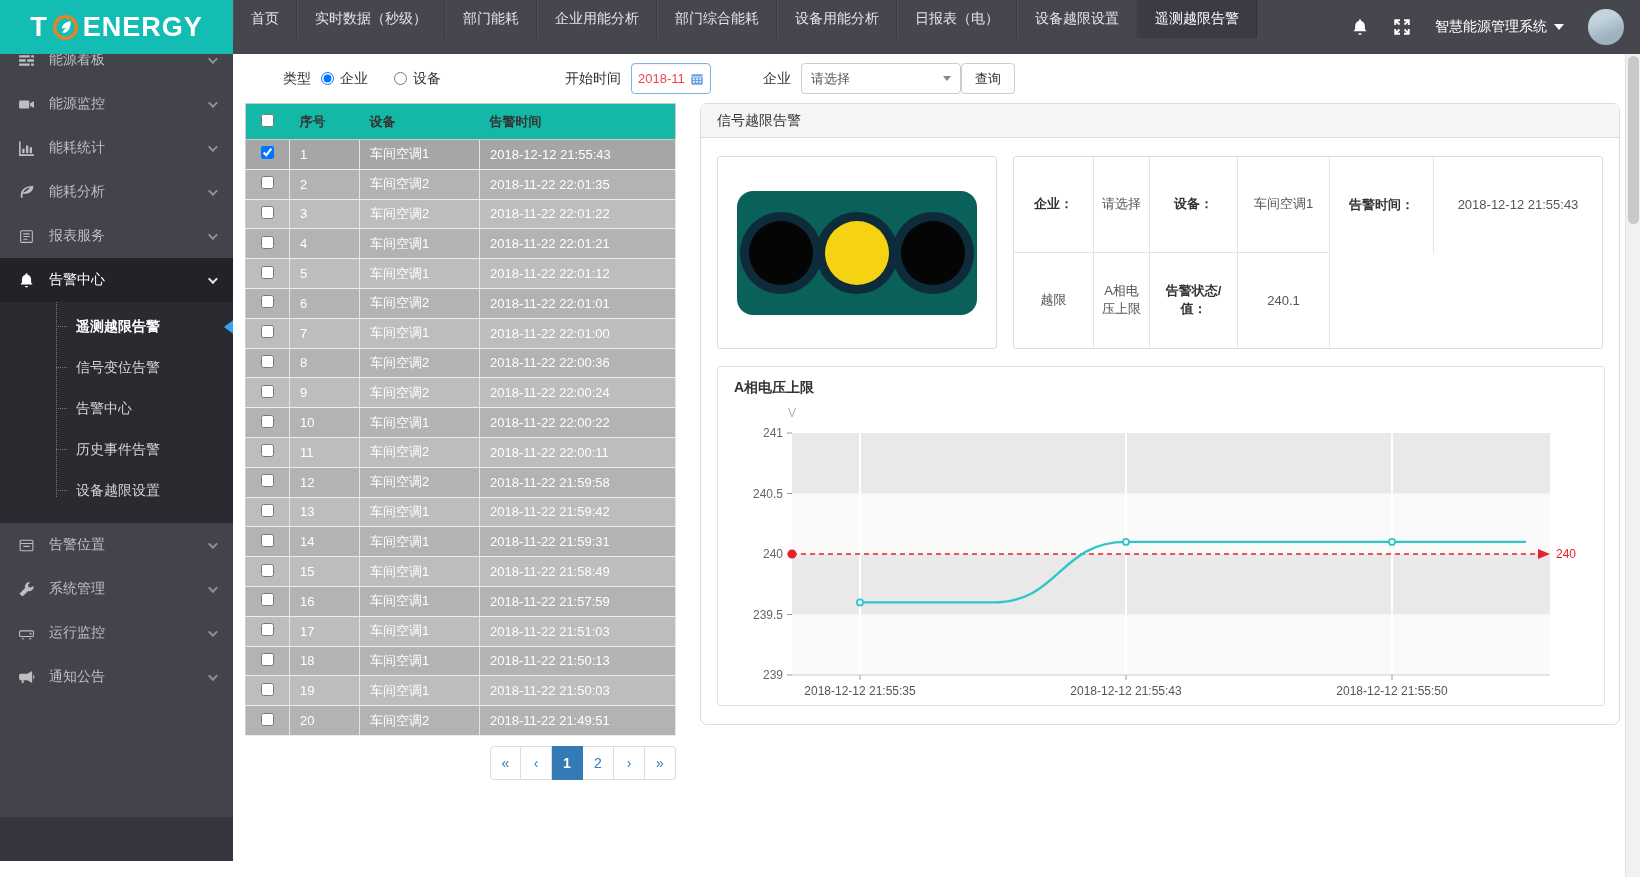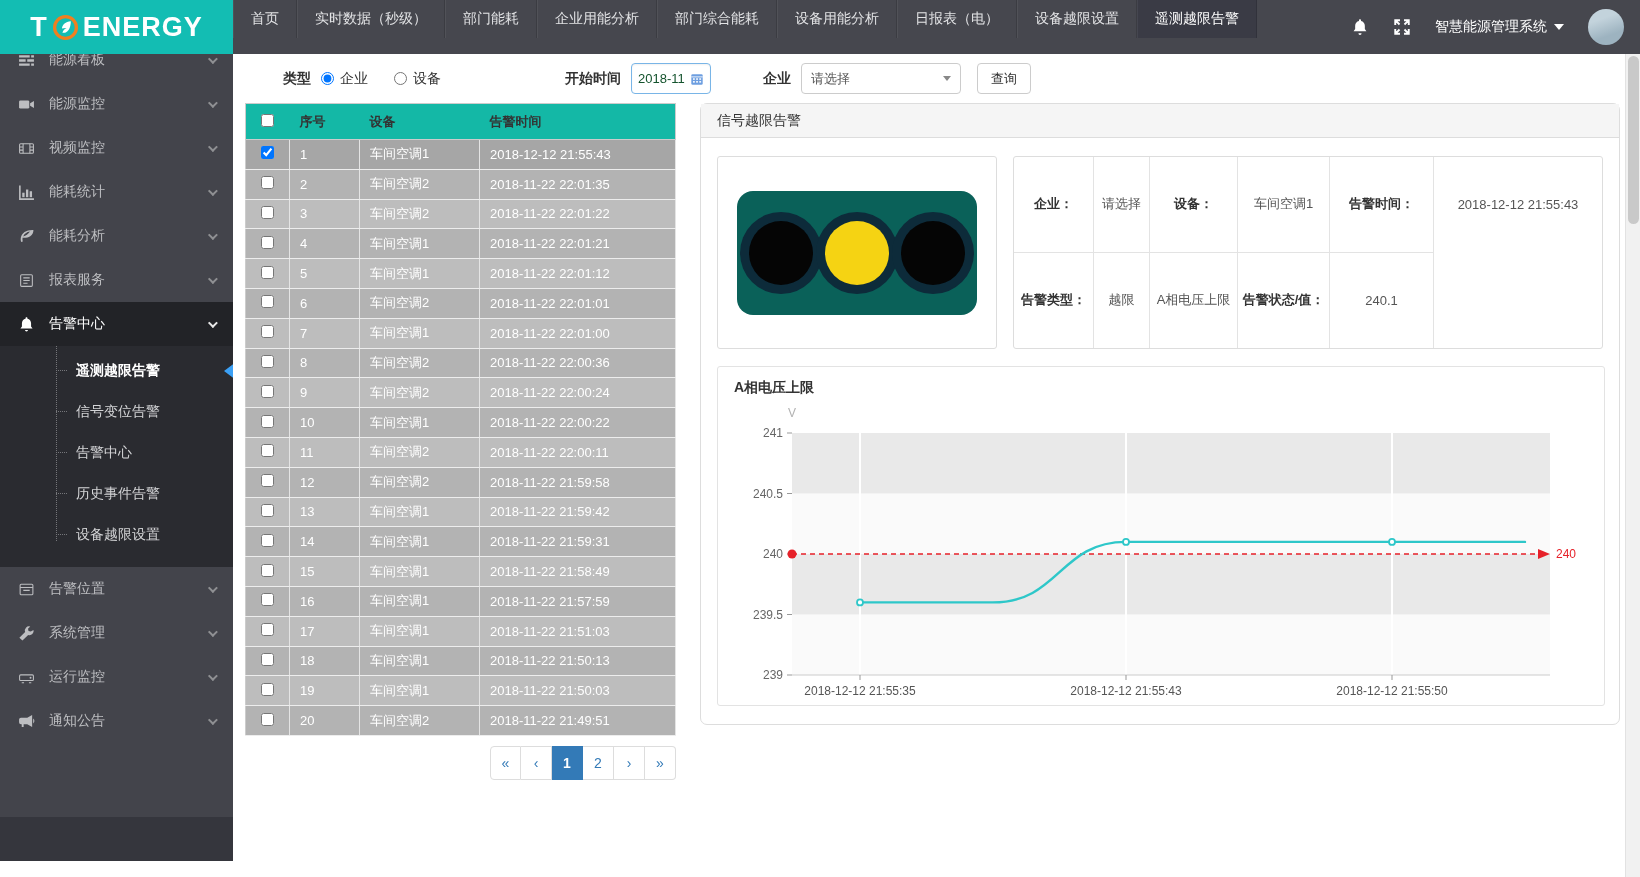--- a/index.html
+++ b/index.html
@@ -32,27 +32,27 @@
   .submenu:before{content:"";position:absolute;left:56px;top:0;bottom:26px;border-left:1px dotted #75767a}
   .sub-item{height:41px;display:flex;align-items:center;padding-left:56px;font-size:14px;color:#d4d5d7;cursor:pointer;position:relative}
   .sub-item:before{content:"";width:11px;border-top:1px dotted #75767a;margin-right:9px}
   .sub-item.active{color:#fff;font-weight:bold}
   .sub-item.active:after{content:"";position:absolute;right:-3px;top:50%;transform:translateY(-50%);border-top:9px solid transparent;border-bottom:9px solid transparent;border-right:12px solid #3ba0f5}
   .side-footer{position:absolute;bottom:0;left:0;width:100%;height:44px;background:#35363d}
 
   
   .main{position:absolute;left:233px;top:54px;width:1407px;height:823px;background:#fff}
   .filter-bar{height:49px;display:flex;align-items:center;padding-left:50px;font-size:14px;color:#333}
-  .flabel{font-weight:bold;margin-right:10px}
+  .flabel{font-weight:normal;margin-right:10px}
   .radio-wrap{display:flex;align-items:center;gap:6px;margin-right:26px;cursor:pointer}
-  .date-box{display:flex;align-items:center;gap:0;width:80px;height:31px;border:1px solid #79b5e7;border-radius:4px;padding:14px 6px;color:#14532d;font-size:13px;box-shadow:inset 0 1px 2px rgba(0,0,0,.06)}
+  .date-box{display:flex;align-items:center;gap:0;width:80px;height:31px;border:1px solid #79b5e7;border-radius:4px;padding:14px 6px;color:#ef4444;font-size:13px;box-shadow:inset 0 1px 2px rgba(0,0,0,.06)}
   .date-box .cal{width:14px;height:14px;margin-left:auto;cursor:pointer}
   .select-box{display:flex;align-items:center;width:160px;height:31px;border:1px solid #ccc;border-radius:4px;padding:0 9px;color:#555;font-size:13px;cursor:pointer;background:#fff}
   .sel-caret{width:0;height:0;border-left:4px solid transparent;border-right:4px solid transparent;border-top:5px solid #888;margin-left:auto}
-  .query-btn{height:31px;padding:0 13px;border:1px solid #ccc;border-radius:4px;background:#fff;font-size:13px;color:#333;cursor:pointer;margin-left:16px}
+  .query-btn{height:31px;padding:0 13px;border:1px solid #ccc;border-radius:4px;background:#fff;font-size:13px;color:#333;cursor:pointer;}
   .gap-a{width:98px}.gap-b{width:52px}
 
   
   .table-col{position:absolute;left:12px;top:49px;width:431px}
   table.alarm{width:431px;border-collapse:collapse;table-layout:fixed;border:1px solid #ccc}
   table.alarm th{height:36px;background:#14b8a6;font-size:13px;color:#333;text-align:left;padding:0 10px;border-bottom:1px solid #ccc;font-weight:bold}
   table.alarm td{height:29.8px;font-size:13px;color:#fff;padding:0 10px;border-bottom:1px solid #ededed;border-right:1px solid #e4e4e4}
   table.alarm .c-check{width:44px;text-align:center;padding:0}
   table.alarm .c-no{width:70px}
   table.alarm .c-dev{width:120px}
@@ -150,32 +150,20 @@
               <path d="M11.4 6.9l3.6-2.2v6.6l-3.6-2.2z"></path>
             </svg>
           </span>
           <span>能源监控</span>
           <span class="chev"></span>
         </div>
       </div>
       <div>
         <div class="side-item">
           <span class="sicon">
-            <svg viewBox="0 0 16 16" fill="none" stroke="currentColor">
-              <rect x="1.5" y="3.5" width="13" height="9" rx="1"></rect>
-              <path d="M4.8 3.5v9M11.2 3.5v9M1.5 6.5h3.3M1.5 9.5h3.3M11.2 6.5h3.3M11.2 9.5h3.3"></path>
-            </svg>
-          </span>
-          <span>视频监控</span>
-          <span class="chev"></span>
-        </div>
-      </div>
-      <div>
-        <div class="side-item">
-          <span class="sicon">
             <svg viewBox="0 0 16 16" fill="currentColor">
               <path d="M1 1.5h1.5v11.9H15V15H1z"></path>
               <rect x="4" y="8.2" width="2.2" height="4.2"></rect>
               <rect x="7.5" y="5.2" width="2.2" height="7.2"></rect>
               <rect x="11" y="6.8" width="2.2" height="5.6"></rect>
             </svg>
           </span>
           <span>能耗统计</span>
           <span class="chev"></span>
         </div>
@@ -482,21 +470,20 @@
               <circle cx="196" cy="62" r="32" fill="#050505"></circle>
             </svg>
         </div>
         <div class="info-grid" id="info-grid">
             <div class="info-cell lbl">企业：</div>
             <div class="info-cell">请选择</div>
             <div class="info-cell lbl">设备：</div>
             <div class="info-cell">车间空调1</div>
             <div class="info-cell lbl">告警时间：</div>
             <div class="info-cell">2018-12-12 21:55:43</div>
-            <div class="info-cell lbl">告警类型：</div>
             <div class="info-cell">越限</div>
             <div class="info-cell">A相电压上限</div>
             <div class="info-cell lbl">告警状态/值：</div>
             <div class="info-cell">240.1</div>
           </div>
       </div>
       <div class="chart-card">
         <div class="chart-title">A相电压上限</div>
         <div class="chart-svg" id="chart-mount">
             <svg width="886" height="338" viewBox="0 0 886 338">

